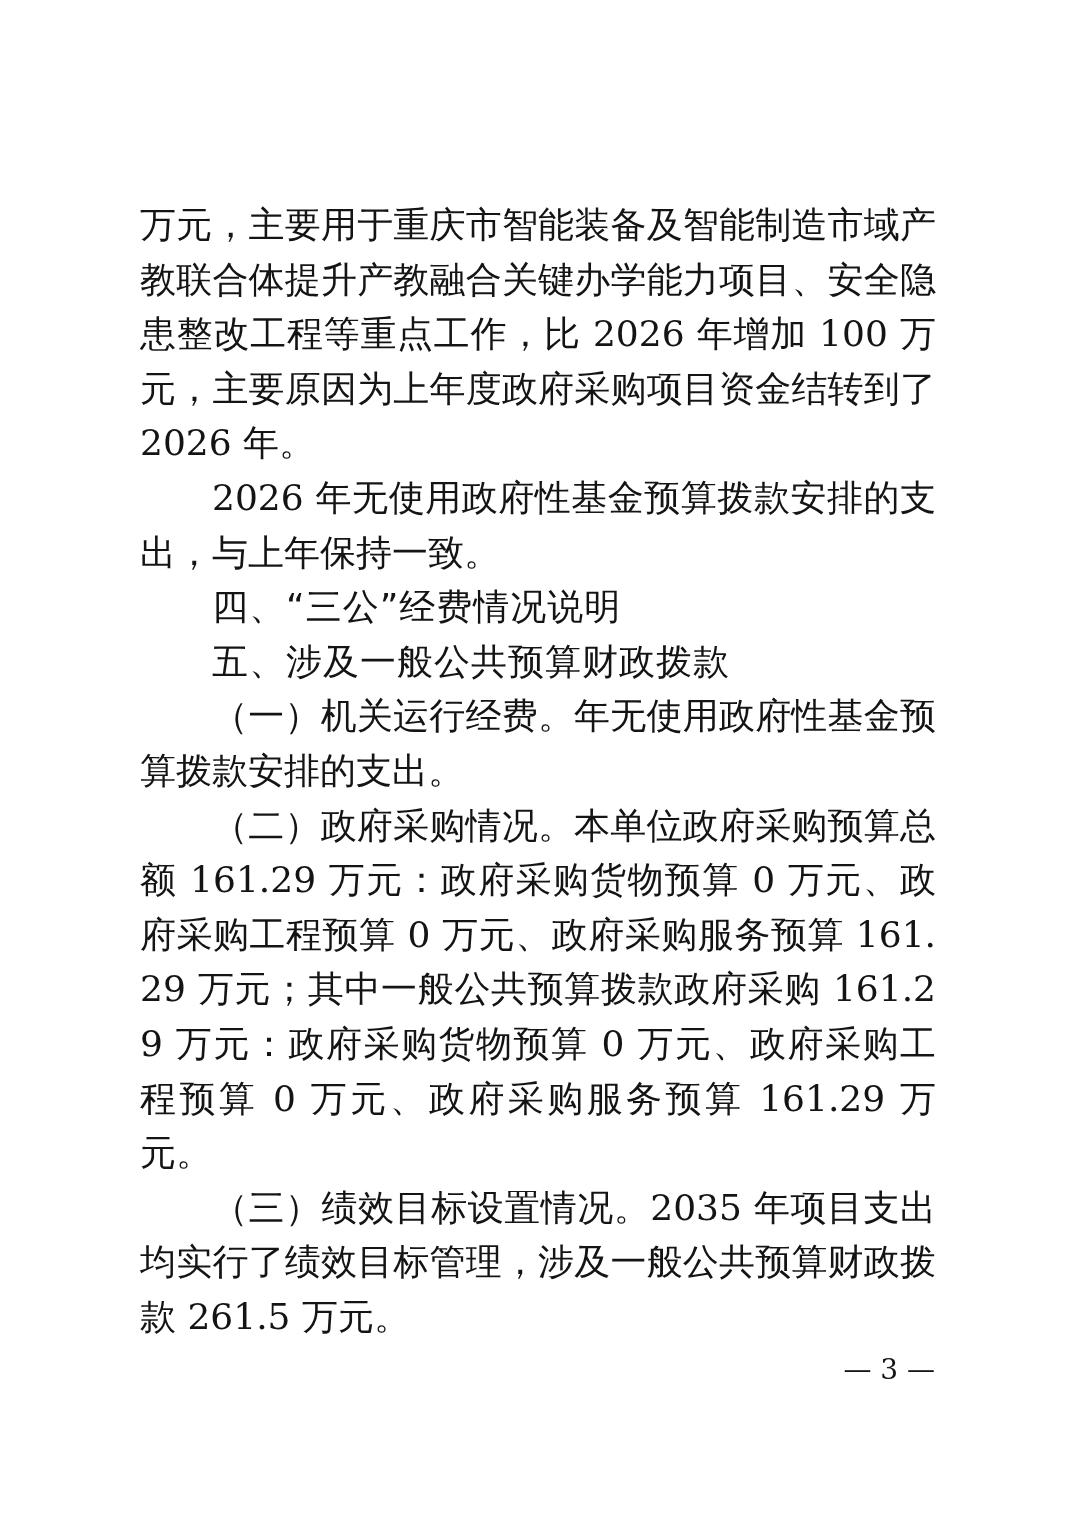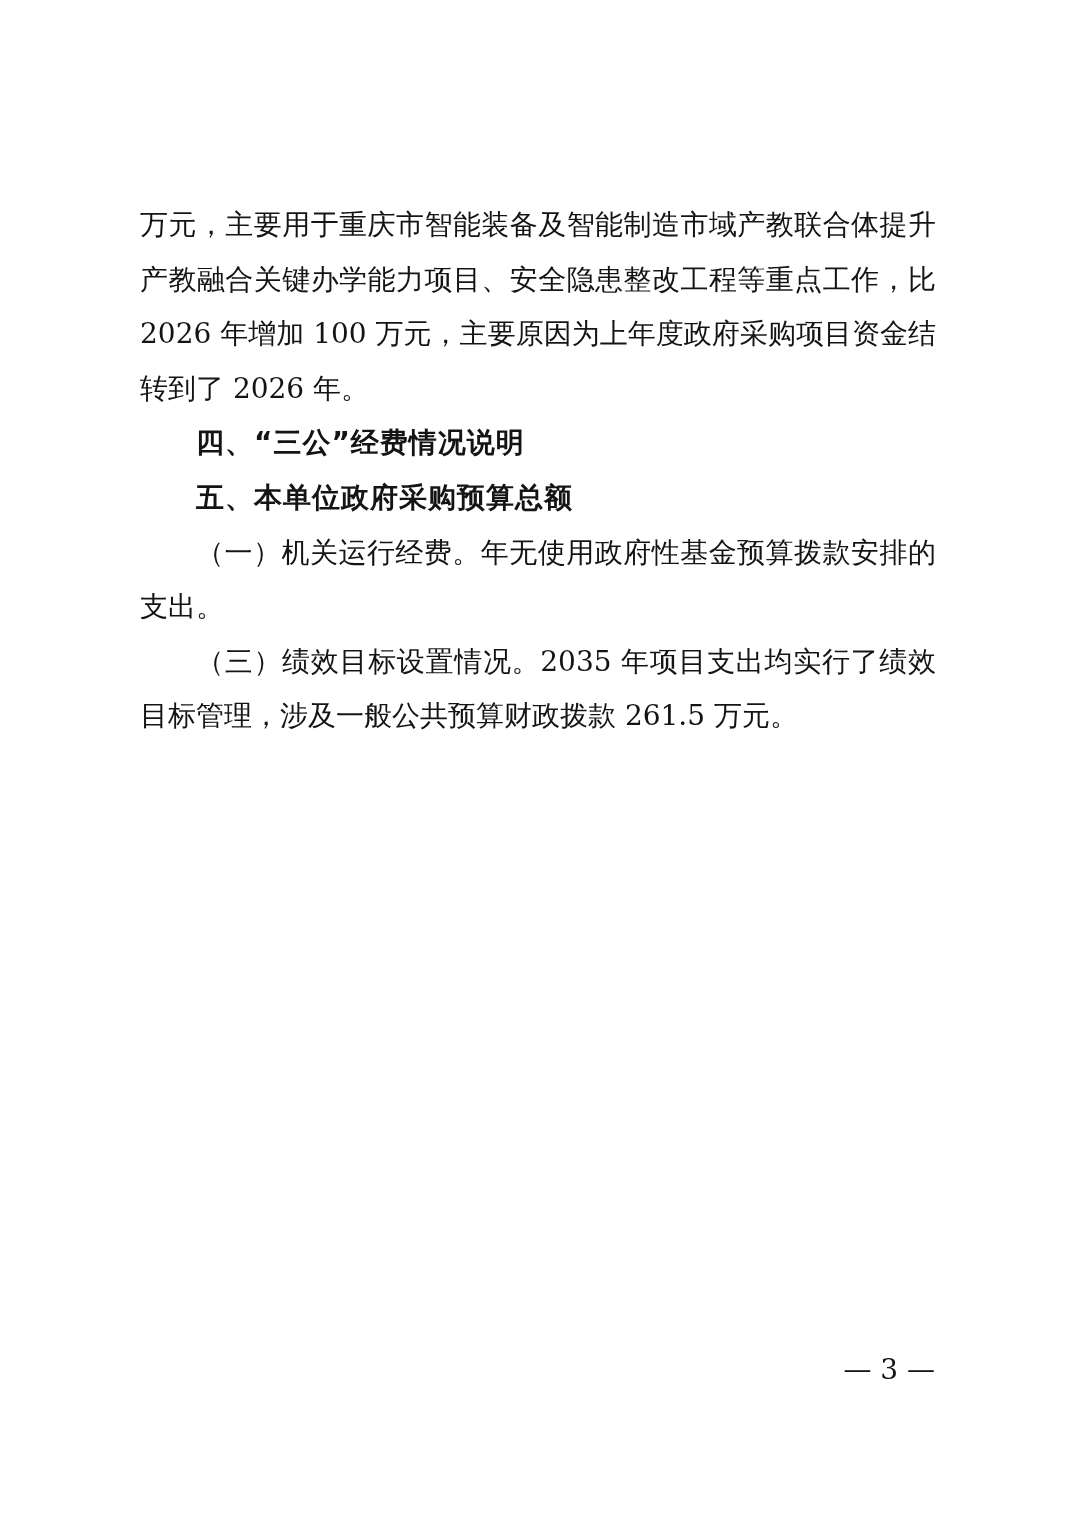--- a/index.html
+++ b/index.html
@@ -16,59 +16,61 @@
     overflow: hidden;
   }
   .page-body {
     position: absolute;
     left: 140px;
     top: 198px;
     width: 796px;
   }
   .para {
     margin: 0;
-    font-size: 28px;
+    font-size: 36px;
     line-height: 54.6px;
     text-align: justify;
     text-justify: inter-ideograph;
     word-break: break-all;
   }
   .para.indent {
     text-indent: 2em;
   }
   .heading {
     margin: 0;
-    font-size: 28px;
+    font-size: 36px;
     line-height: 54.6px;
-    font-weight: bold;
+    font-weight: normal;
     font-family: "DejaVu Sans", "Liberation Sans", sans-serif;
     text-indent: 2em;
     letter-spacing: 1px;
   }
   .page-footer {
     position: absolute;
     right: 139px;
     top: 1350px;
     font-size: 28px;
     line-height: 40px;
     text-align: right;
     font-family: "DejaVu Serif", "Liberation Serif", serif;
   }
 </style>
 </head>
 <body>
 
 <div class="page-body">
   <p class="para">万元，主要用于重庆市智能装备及智能制造市域产教联合体提升产教融合关键办学能力项目、安全隐患整改工程等重点工作，比 2026 年增加 100 万元，主要原因为上年度政府采购项目资金结转到了 2026 年。</p>
 
+  <p class="para indent">2026 年无使用政府性基金预算拨款安排的支出，与上年保持一致。</p>
 
   <h3 class="heading">四、“三公”经费情况说明</h3>
 
 
-  <h3 class="heading">五、本单位政府采购预算总额</h3>
+  <h3 class="heading">五、涉及一般公共预算财政拨款</h3>
 
   <p class="para indent">（一）机关运行经费。年无使用政府性基金预算拨款安排的支出。</p>
 
+  <p class="para indent">（二）政府采购情况。本单位政府采购预算总额 161.29 万元：政府采购货物预算 0 万元、政府采购工程预算 0 万元、政府采购服务预算 161.29 万元；其中一般公共预算拨款政府采购 161.29 万元：政府采购货物预算 0 万元、政府采购工程预算 0 万元、政府采购服务预算 161.29 万元。</p>
 
   <p class="para indent">（三）绩效目标设置情况。2035 年项目支出均实行了绩效目标管理，涉及一般公共预算财政拨款 261.5 万元。</p>
 </div>
 
 <div class="page-footer">— 3 —</div>
 
 </body></html>

